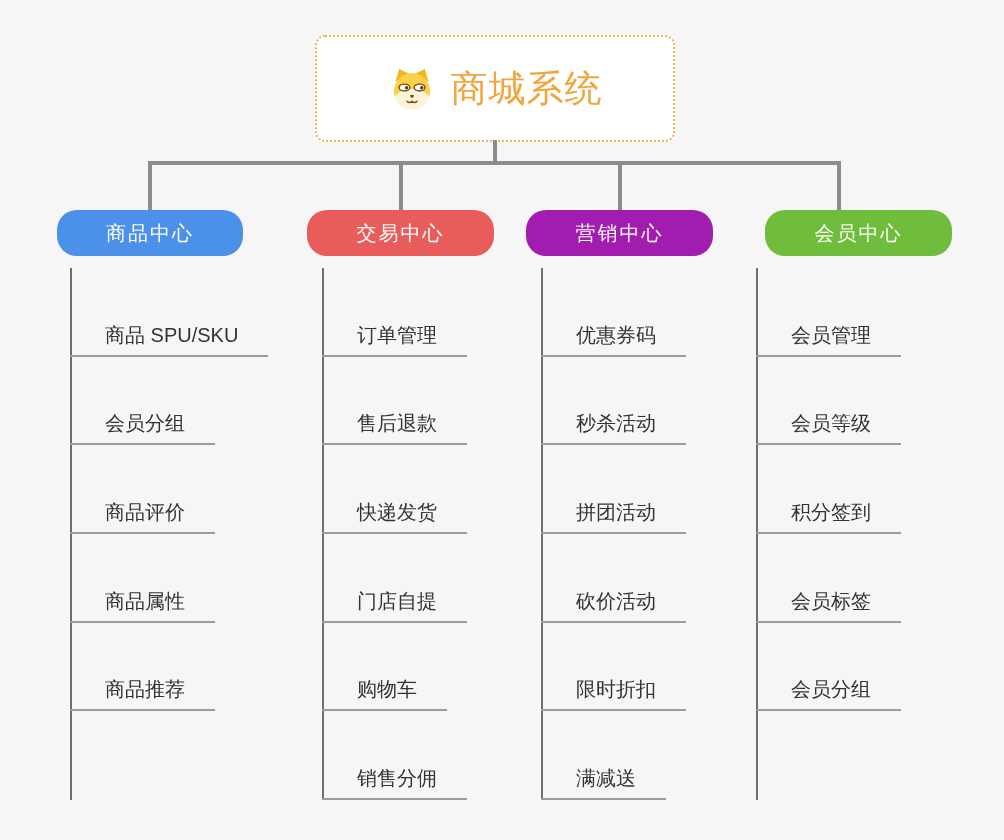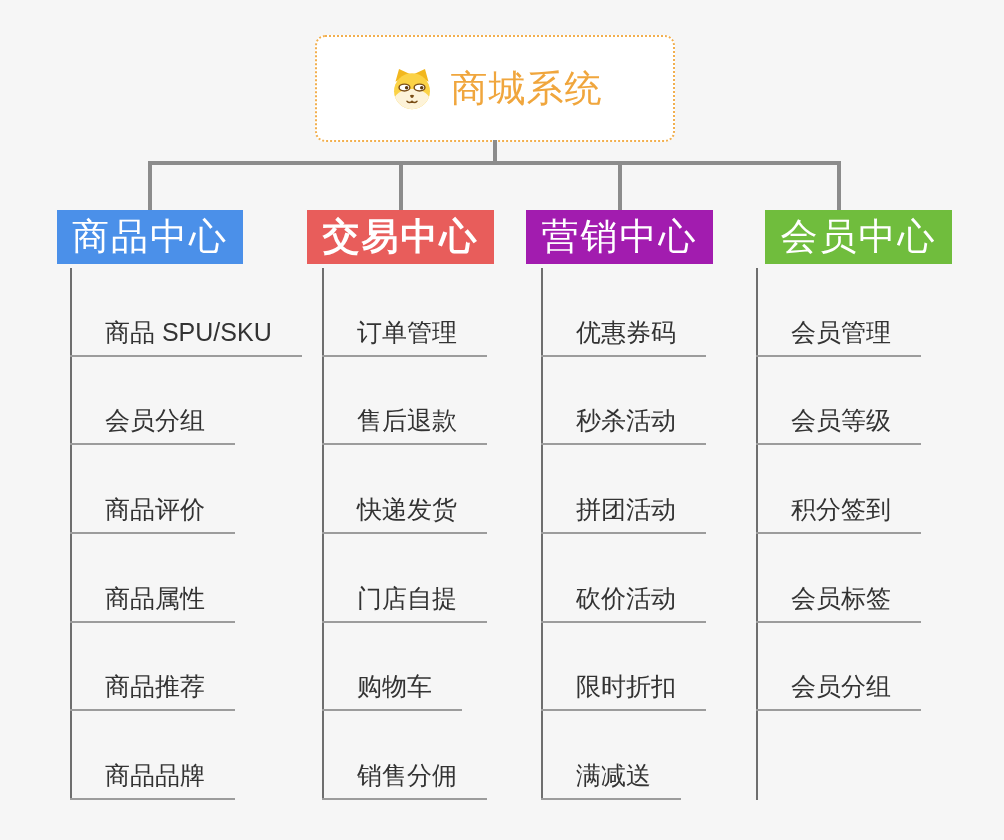--- a/index.html
+++ b/index.html
@@ -38,37 +38,37 @@
   .branch{position:absolute;inset:0;pointer-events:none;}
   .branch *{pointer-events:auto;}
   .branch:nth-of-type(1){--box-left:57px;--line-x:148px;--col-x:70px;--box-w:186px;}
   .branch:nth-of-type(2){--box-left:307px;--line-x:399px;--col-x:322px;--box-w:187px;}
   .branch:nth-of-type(3){--box-left:526px;--line-x:618px;--col-x:541px;--box-w:187px;}
   .branch:nth-of-type(4){--box-left:745px;--line-x:837px;--col-x:756px;--box-w:187px;}
   .branch .drop{left:var(--line-x);}
   .branch .leaf-line{left:var(--col-x);}
   .branch-box{
     position:absolute;left:var(--box-left);top:210px;
-    width:var(--box-w);height:54px;box-sizing:border-box;
-    border-radius:0;
+    width:var(--box-w);height:46px;box-sizing:border-box;
+    border-radius:20px;
     display:flex;align-items:center;justify-content:center;
-    color:#ffffff;font-size:37px;letter-spacing:2px;
+    color:#ffffff;font-size:20px;letter-spacing:2px;
     cursor:pointer;
   }
   .leaves{
     position:absolute;left:var(--col-x);top:268px;
     display:flex;flex-direction:column;align-items:flex-start;
   }
   .leaf{
     box-sizing:border-box;
     height:88.67px;
     display:flex;align-items:flex-end;
     padding:0 30px 6px 35px;
     border-bottom:2px solid #9C9C9C;
-    font-size:25px;color:#333333;
+    font-size:20px;color:#333333;
     white-space:nowrap;
     cursor:pointer;
     text-align:center;
   }
 </style>
 </head>
 <body>
 
 <div id="canvas" style="--bg: #f6f6f6; --root-text: #F0A63D; --root-border: #F2AF4E;">
 
@@ -100,27 +100,26 @@
   <div class="branch">
     <div class="line drop"></div>
     <div class="branch-box" style="background: rgb(75, 144, 233);">商品中心</div>
     <div class="leaf-line"></div>
     <div class="leaves">
           <div class="leaf">商品 SPU/SKU</div>
           <div class="leaf">会员分组</div>
           <div class="leaf">商品评价</div>
           <div class="leaf">商品属性</div>
           <div class="leaf">商品推荐</div>
-          <div class="leaf">商品品牌</div>
         </div>
   </div>
 
   <div class="branch">
     <div class="line drop"></div>
-    <div class="branch-box" style="background: rgb(232, 93, 91); font-weight: bold;">交易中心</div>
+    <div class="branch-box" style="background: rgb(232, 93, 91);">交易中心</div>
     <div class="leaf-line"></div>
     <div class="leaves">
           <div class="leaf">订单管理</div>
           <div class="leaf">售后退款</div>
           <div class="leaf">快递发货</div>
           <div class="leaf">门店自提</div>
           <div class="leaf">购物车</div>
           <div class="leaf">销售分佣</div>
         </div>
   </div>

